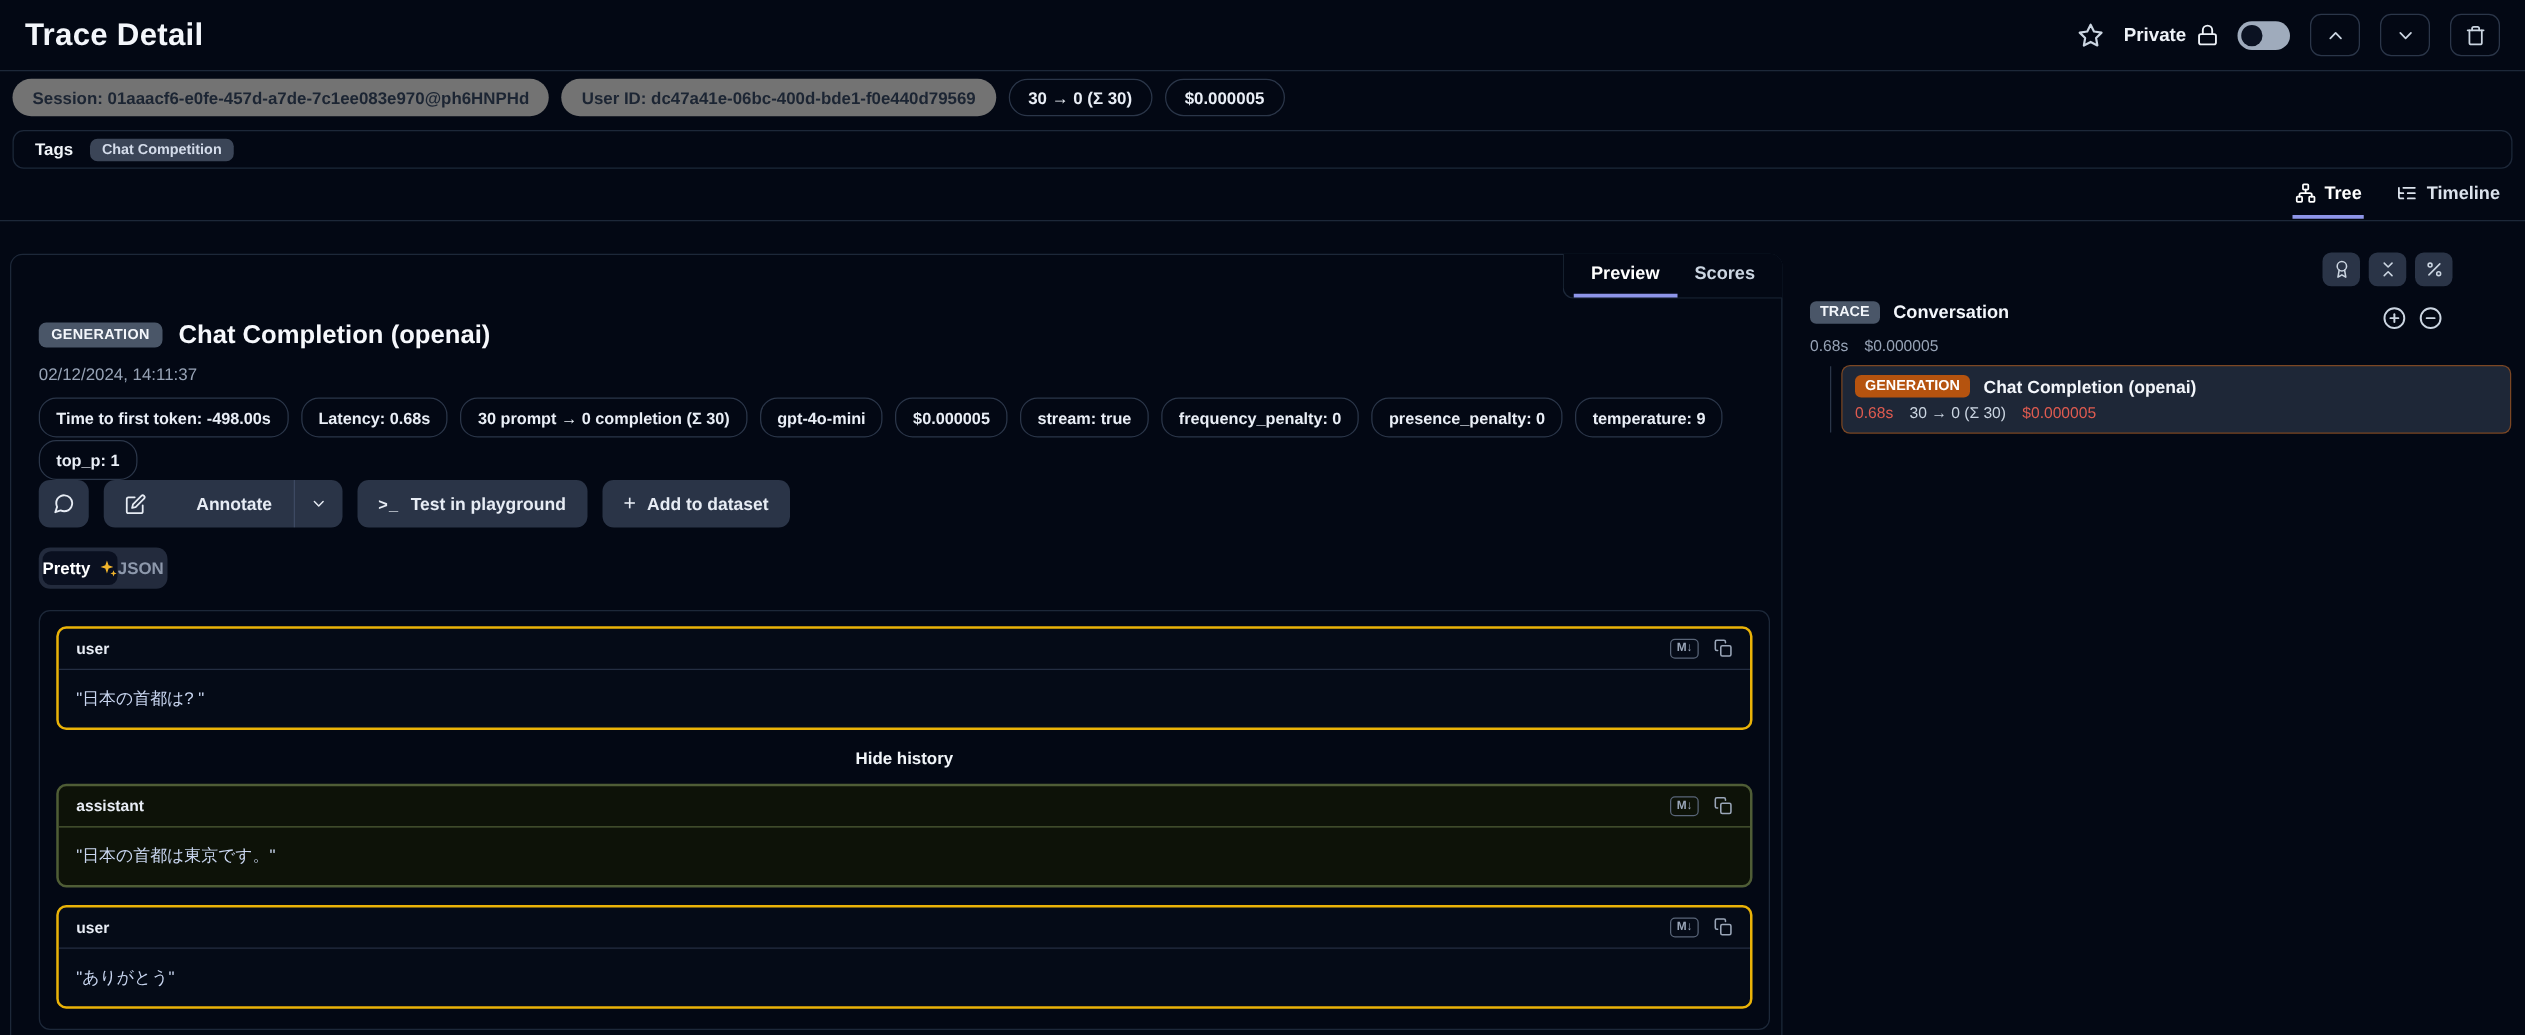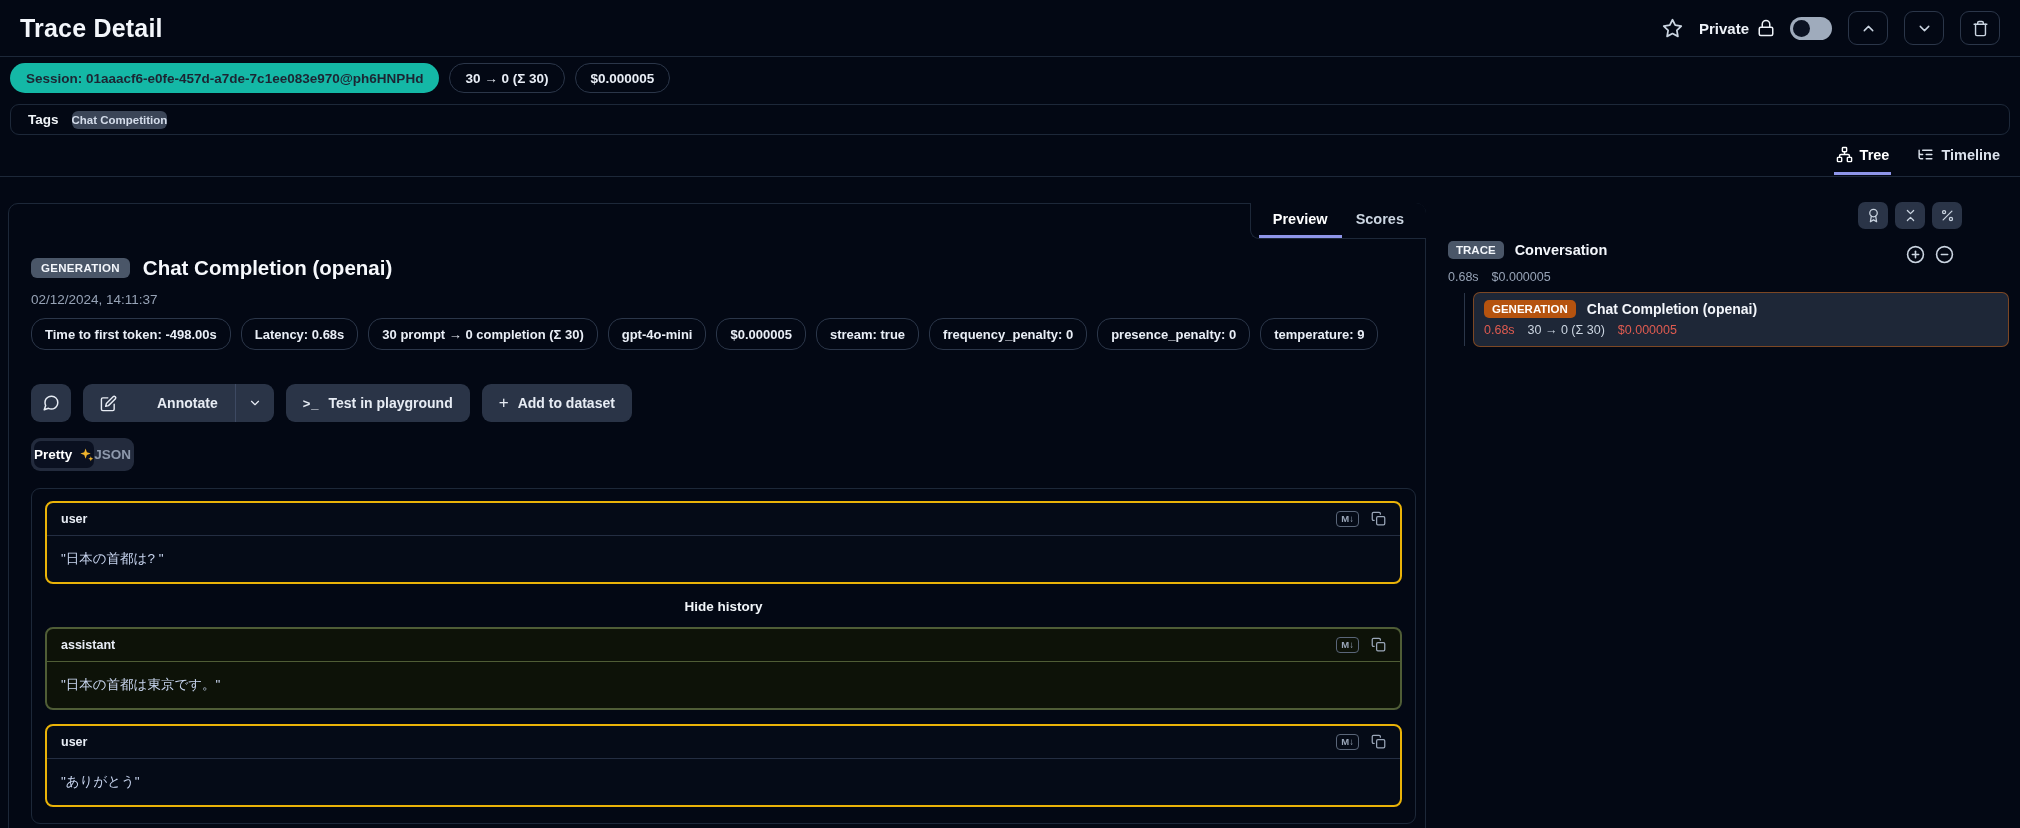--- a/index.html
+++ b/index.html
@@ -15,30 +15,30 @@
   .top-actions{display:flex;align-items:center;gap:16px;}
   .ghost{background:none;border:none;color:#cbd5e1;padding:0;display:flex;align-items:center;}
   .privacy{display:flex;align-items:center;gap:8px;color:#eef2f8;font-size:15px;font-weight:600;}
   .toggle{width:42px;height:23px;border-radius:12px;background:#9fabbc;position:relative;margin-left:7px;border:none;}
   .knob{width:17px;height:17px;border-radius:50%;background:#0b1222;position:absolute;left:3px;top:3px;}
   .sqbtn{width:40px;height:34px;border:1px solid #2b3649;border-radius:9px;background:transparent;color:#cbd5e1;
          display:flex;align-items:center;justify-content:center;}
 
   
   .meta-row{position:absolute;left:10px;top:63px;display:flex;gap:10px;align-items:center;}
-  .pill-light{background:#14b8a6;color:#1c2533;font-weight:600;font-size:13.5px;height:30px;display:flex;
+  .pill-light{background:#737373;color:#1c2533;font-weight:600;font-size:13.5px;height:30px;display:flex;
               align-items:center;padding:0 16px;border-radius:15px;white-space:nowrap;}
   .pill-outline{border:1px solid #2b3649;color:#e9eef6;font-weight:600;font-size:13.5px;height:30px;display:flex;
                 align-items:center;padding:0 15px;border-radius:15px;white-space:nowrap;box-sizing:border-box;}
 
   
   .tags-box{position:absolute;left:10px;right:10px;top:104px;height:31px;border:1px solid #1d2839;border-radius:9px;
             display:flex;align-items:center;gap:13px;padding:0 17px;box-sizing:border-box;}
   .tags-label{color:#f1f5f9;font-weight:700;font-size:13.5px;}
-  .tag-chip{background:#3b4557;color:#d4dcea;font-size:11.5px;font-weight:600;padding:3px 0;border-radius:6px;}
+  .tag-chip{background:#3b4557;color:#d4dcea;font-size:11.5px;font-weight:600;padding:3px 10px;border-radius:6px;}
 
   
   .divider2{position:absolute;left:0;right:0;top:176px;border-bottom:1px solid #1d2839;}
   .view-tabs{position:absolute;right:18px;top:146px;display:flex;gap:24px;z-index:2;}
   .vtab{display:flex;align-items:center;gap:7px;color:#dbe2ec;font-size:14.5px;font-weight:600;background:none;border:none;
         padding:0 2px 9px;border-bottom:3px solid transparent;}
   .vtab.active{color:#ffffff;border-bottom-color:#8e95e9;}
 
   
   .main-panel{position:absolute;left:8px;top:203px;width:1418px;height:700px;border:1px solid #1d2839;border-radius:10px;box-sizing:border-box;}
@@ -156,20 +156,21 @@
               <polyline points="3 6 5 6 21 6"></polyline>
               <path d="M19 6v14a2 2 0 0 1-2 2H7a2 2 0 0 1-2-2V6m3 0V4a2 2 0 0 1 2-2h4a2 2 0 0 1 2 2v2"></path>
             </svg>
           </span>
       </button>
     </div>
   </div>
 
   <div class="meta-row">
     <span class="pill-light">Session: 01aaacf6-e0fe-457d-a7de-7c1ee083e970@ph6HNPHd</span>
+    <span class="pill-light">User ID: dc47a41e-06bc-400d-bde1-f0e440d79569</span>
     <span class="pill-outline">30 → 0 (Σ 30)</span>
     <span class="pill-outline">$0.000005</span>
   </div>
 
   <div class="tags-box">
     <span class="tags-label">Tags</span>
     <span class="tag-chip">Chat Competition</span>
   </div>
 
   <div class="divider2"></div>
@@ -210,20 +211,23 @@
     <div class="badge-row r1">
       <span class="mbadge">Time to first token: -498.00s</span>
       <span class="mbadge">Latency: 0.68s</span>
       <span class="mbadge">30 prompt → 0 completion (Σ 30)</span>
       <span class="mbadge">gpt-4o-mini</span>
       <span class="mbadge">$0.000005</span>
       <span class="mbadge">stream: true</span>
       <span class="mbadge">frequency_penalty: 0</span>
       <span class="mbadge">presence_penalty: 0</span>
       <span class="mbadge">temperature: 9</span>
+    </div>
+    <div class="badge-row r2">
+      <span class="mbadge">top_p: 1</span>
     </div>
 
     <div class="actions-row">
       <button class="btn icononly">
         <span style="display:flex">
           <svg class="ic" width="18" height="18" viewBox="0 0 24 24" stroke-width="1.8">
               <path d="M21 11.5a8.38 8.38 0 0 1-.9 3.8 8.5 8.5 0 0 1-7.6 4.7 8.38 8.38 0 0 1-3.8-.9L3 21l1.9-5.7a8.38 8.38 0 0 1-.9-3.8 8.5 8.5 0 0 1 4.7-7.6 8.38 8.38 0 0 1 3.8-.9h.5a8.48 8.48 0 0 1 8 8v.5z"></path>
             </svg>
         </span>
       </button>

